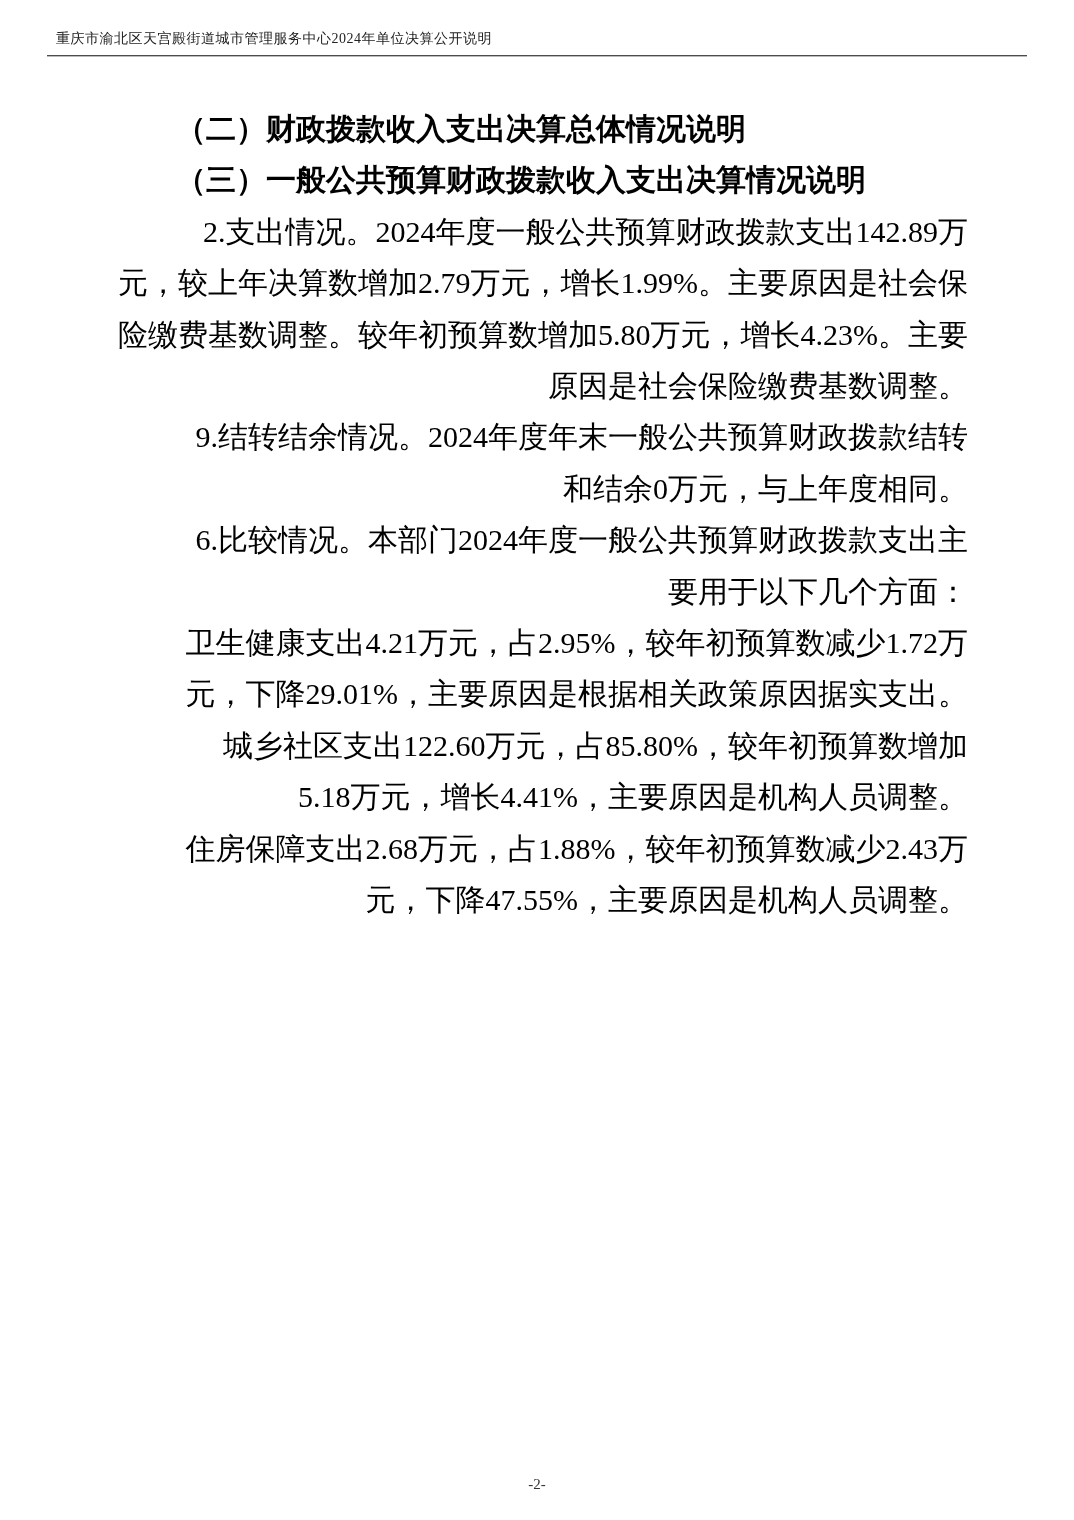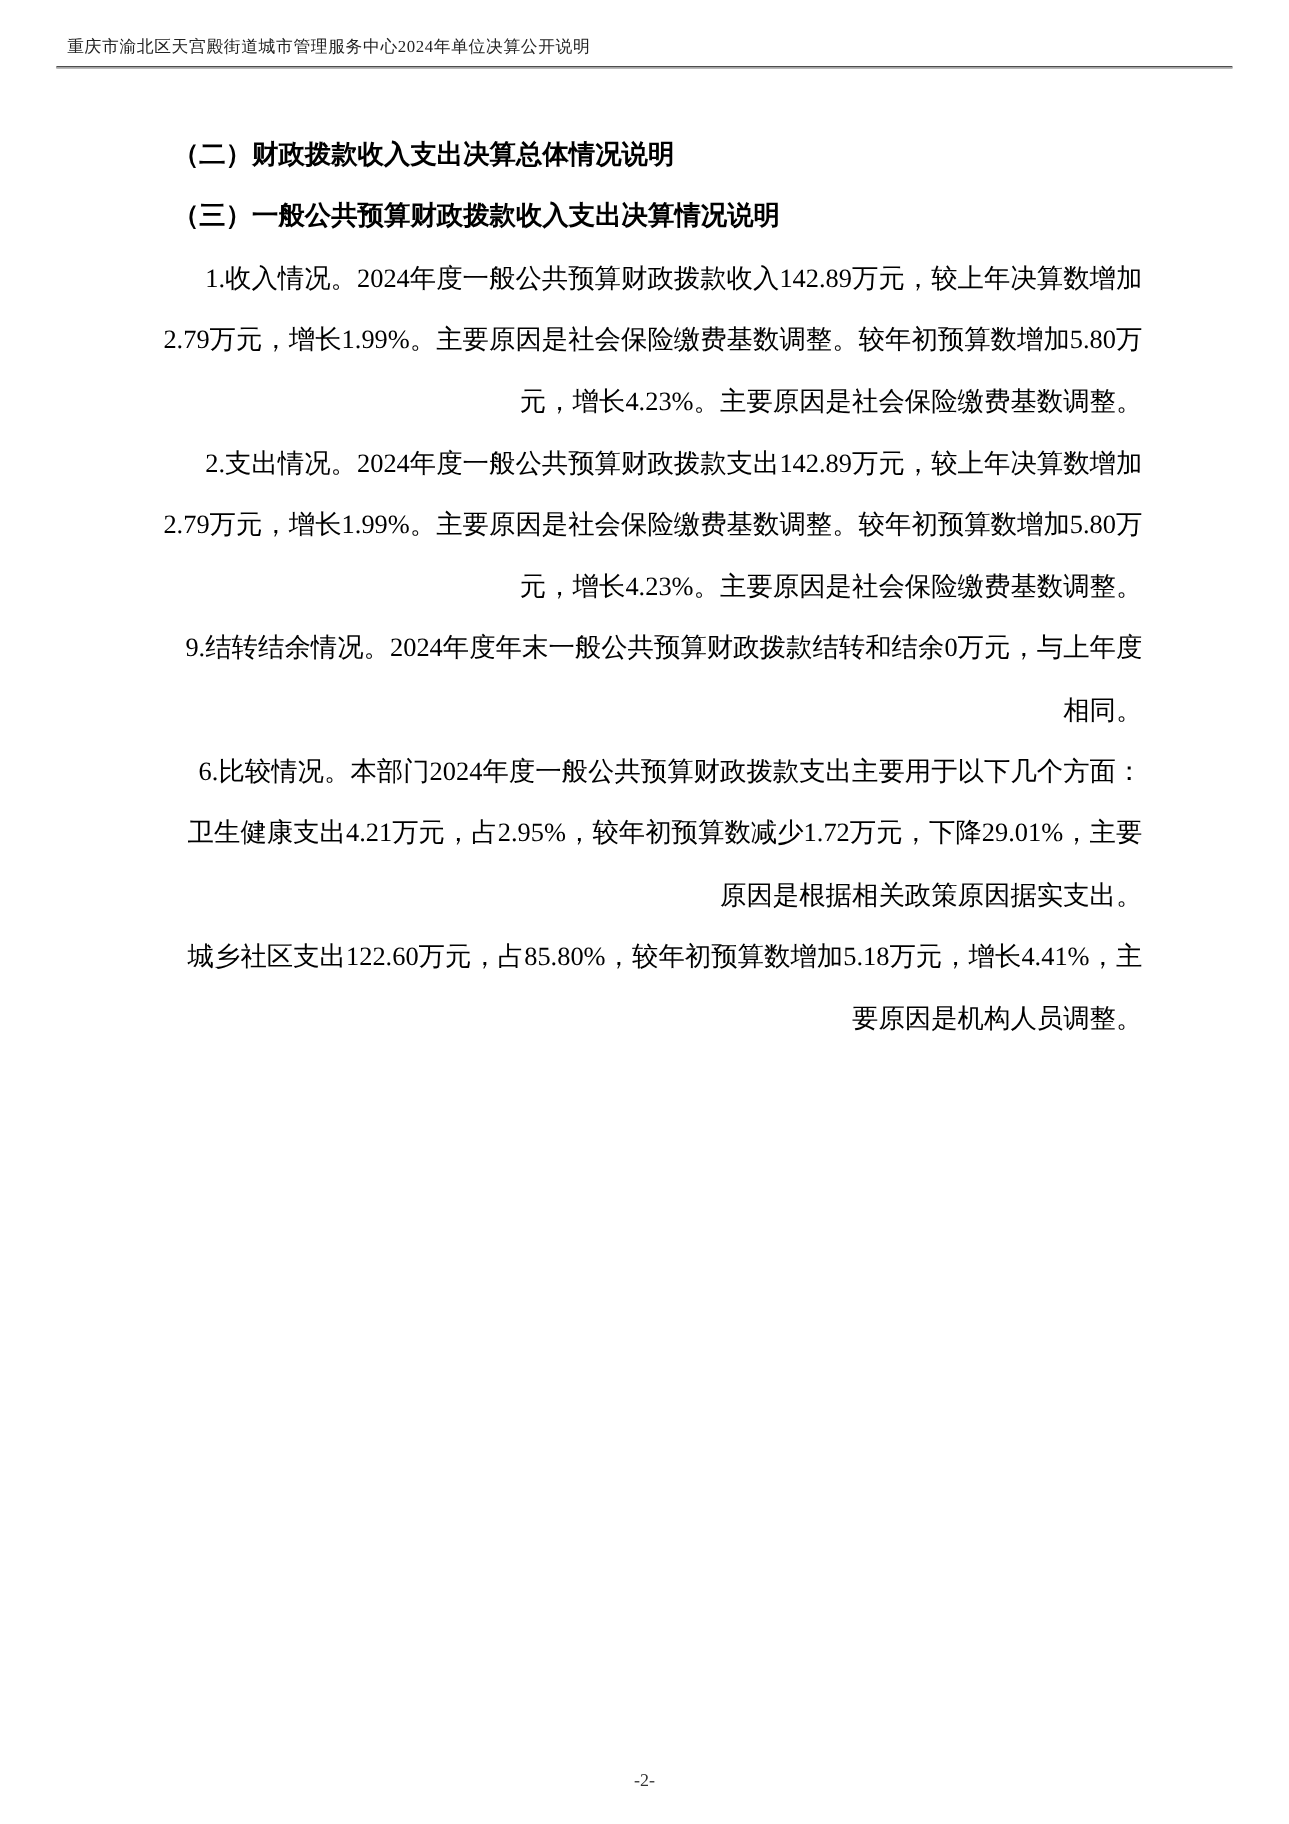--- a/index.html
+++ b/index.html
@@ -25,24 +25,24 @@
     position: absolute;
     left: 47px;
     right: 47px;
     top: 55px;
     height: 2px;
     background: #4d4d4d;
     border-bottom: 1px solid #bbbbbb;
   }
   .doc-body {
     position: absolute;
-    left: 100px;
+    left: 116px;
     top: 103px;
     width: 852px;
-    font-size: 22px;
+    font-size: 30px;
     line-height: 51.4px;
     color: #000000;
     text-align: justify;
   }
   .doc-body .para,
   .doc-body .heading {
     margin: 0;
     text-indent: 2em;
   }
   .doc-body .heading {
@@ -62,21 +62,21 @@
 </head>
 <body>
 
 <div class="page-header">重庆市渝北区天宫殿街道城市管理服务中心2024年单位决算公开说明</div>
 
 <div class="header-rule"></div>
 
 <div class="doc-body">
     <p class="heading">（二）财政拨款收入支出决算总体情况说明</p>
     <p class="heading">（三）一般公共预算财政拨款收入支出决算情况说明</p>
-    <p class="para">1.收入情况。2024年度一般公共预算财政拨款收入142.89万元，较上年决算数增加2.79万元，增长1.99%。主要原因是社会保险缴费基数调整。较年初预算数增加5.80万元，增长4.23%。主要原因是社会保险缴费基数调整。</p>
     <p class="para">2.支出情况。2024年度一般公共预算财政拨款支出142.89万元，较上年决算数增加2.79万元，增长1.99%。主要原因是社会保险缴费基数调整。较年初预算数增加5.80万元，增长4.23%。主要原因是社会保险缴费基数调整。</p>
     <p class="para">9.结转结余情况。2024年度年末一般公共预算财政拨款结转和结余0万元，与上年度相同。</p>
     <p class="para">6.比较情况。本部门2024年度一般公共预算财政拨款支出主要用于以下几个方面：</p>
     <p class="para">卫生健康支出4.21万元，占2.95%，较年初预算数减少1.72万元，下降29.01%，主要原因是根据相关政策原因据实支出。</p>
     <p class="para">城乡社区支出122.60万元，占85.80%，较年初预算数增加5.18万元，增长4.41%，主要原因是机构人员调整。</p>
+    <p class="para">住房保障支出2.68万元，占1.88%，较年初预算数减少2.43万元，下降47.55%，主要原因是机构人员调整。</p>
   </div>
 
 <div class="page-footer">-2-</div>
 
 </body></html>

